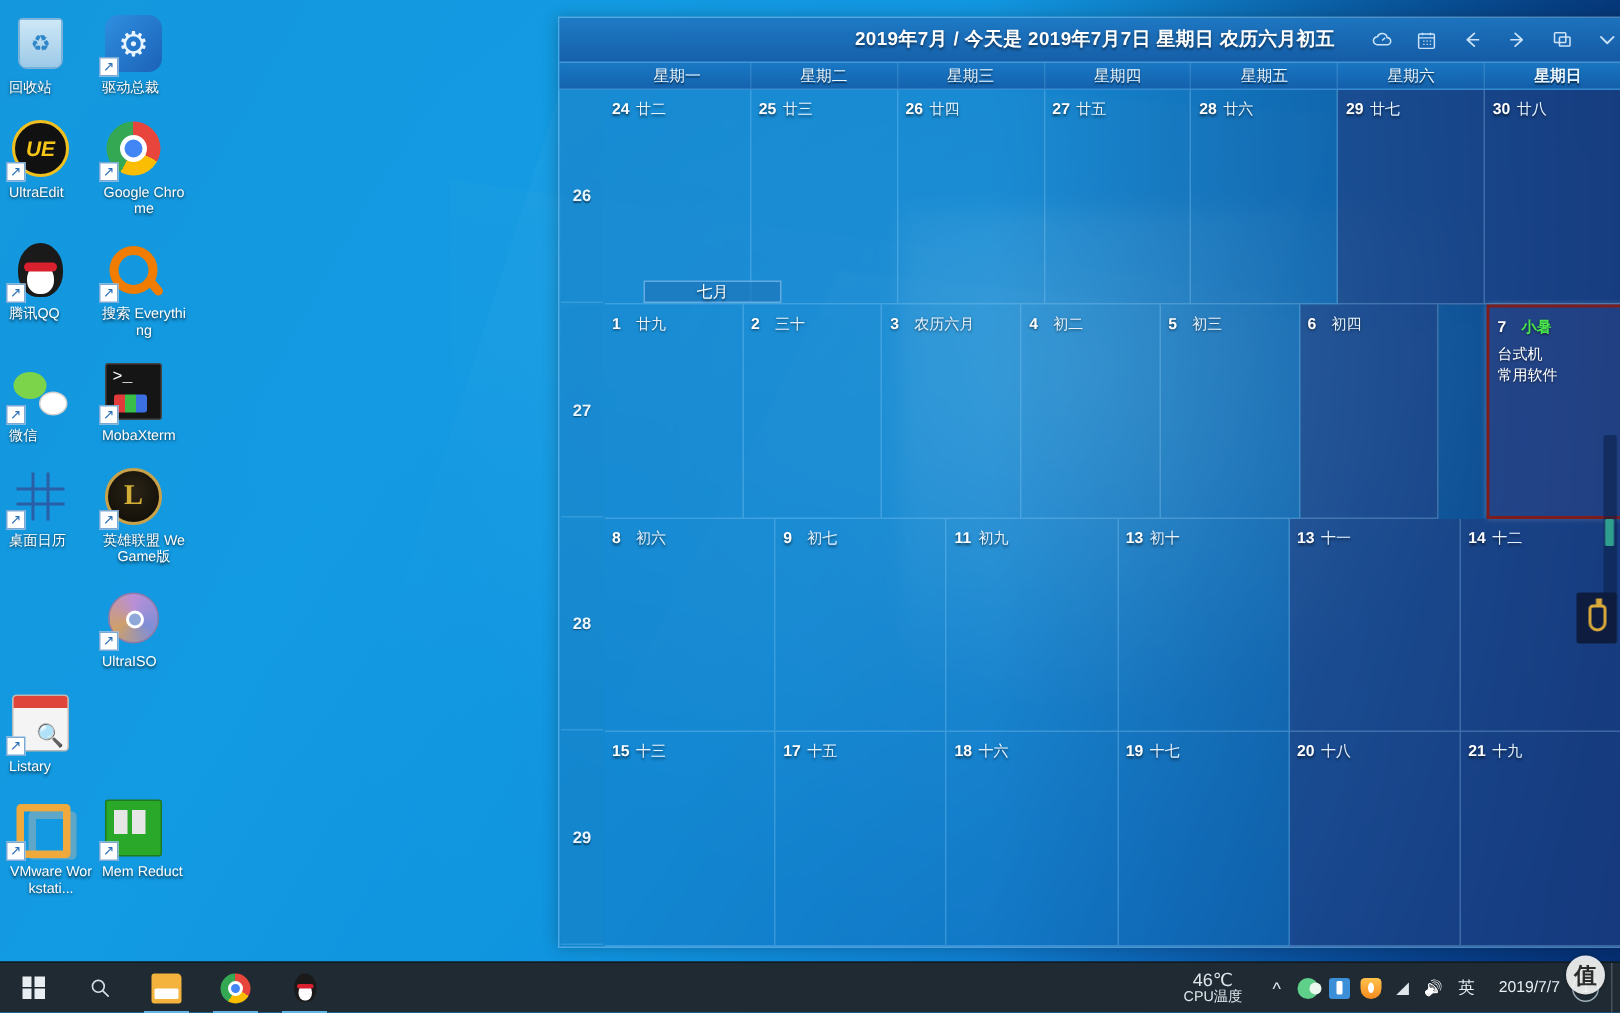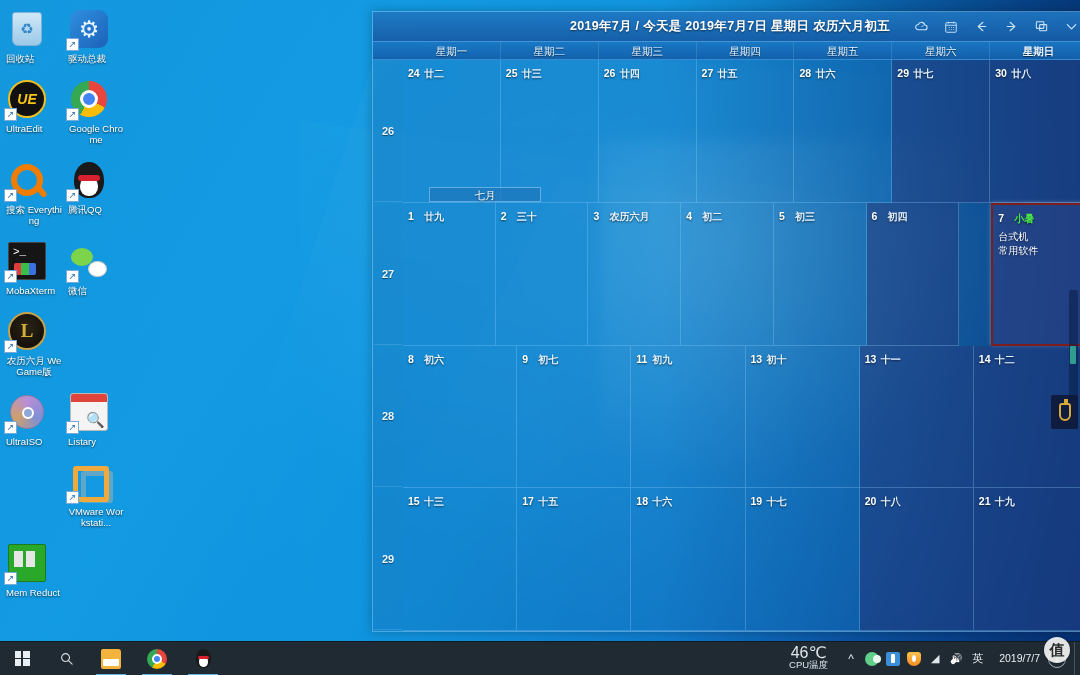--- a/index.html
+++ b/index.html
@@ -200,32 +200,31 @@
     margin-left: 32px;
   }
   .cal-cell .dnum {
     font-size: 10.5px; font-weight: bold; color: #ffffff;
     text-shadow: 0 1px 2px rgba(0,0,0,.6);
     display: inline-block; min-width: 13px;
   }
   .cal-cell .lunar {
     font-size: 10px; color: #e6f3ff; margin-left: 3px;
     text-shadow: 0 1px 2px rgba(0,0,0,.6);
-    font-weight: bold;
   }
   .cal-cell .lunar.festival { color: #49e54a; font-weight: bold; }
   .cal-cell .events { margin-top: 4px; }
   .cal-cell .event {
     font-size: 10px; color: #ffffff; line-height: 14px;
     text-shadow: 0 1px 2px rgba(0,0,0,.6);
     white-space: nowrap;
   }
   .month-chip {
     position: absolute; left: 26px; top: -16px;
-    width: 112px; height: 15px;
+    width: 92px; height: 15px;
     background: rgba(30,120,190,0.75);
     border: 1px solid rgba(170,220,255,.5);
     color: #fff; font-size: 10.5px; text-align: center; line-height: 14px;
     text-shadow: 0 1px 2px rgba(0,0,0,.6);
     z-index: 3;
   }
 
   
   #edge-scroll {
     position: absolute; right: 2px; top: 290px;
@@ -289,21 +288,21 @@
   .mini.chrome::after{content:"";position:absolute;left:5px;top:5px;width:10px;height:10px;border-radius:50%;background:#4285f4;border:2px solid #fff;box-sizing:border-box;}
   .mini.qq{width:15px;height:19px;margin:auto;border-radius:50% 50% 45% 45%;background:#1a1a1a;}
   .mini.qq::after{content:"";position:absolute;left:3px;bottom:1px;width:9px;height:11px;border-radius:50% 50% 45% 45%;background:#fff;}
   .mini.qq::before{content:"";position:absolute;left:2px;top:7px;width:11px;height:3px;background:#d8202f;border-radius:2px;z-index:2;}
 
   #tb-spacer { flex: 1 1 auto; }
   #tb-cpu {
     text-align: center; color: #dfe7ec; line-height: 12px;
     font-size: 10px; padding: 0 10px; cursor: default;
   }
-  #tb-cpu .t1 { font-size: 16px; }
+  #tb-cpu .t1 { font-size: 12px; }
   #tb-cpu .t2 { font-size: 9.5px; }
   #tb-tray {
     display: flex; align-items: center; gap: 7px; padding: 0 6px;
     color: #dfe7ec; font-size: 11px;
   }
   #tb-tray .tray-ico { width: 14px; height: 14px; position: relative; cursor: pointer; }
   .tray-ico.chev::after{content:"^";position:absolute;inset:0;display:flex;align-items:center;justify-content:center;color:#dfe7ec;font-size:12px;}
   .tray-ico.green{background:#5fd08a;border-radius:50%;}
   .tray-ico.green::after{content:"";position:absolute;right:-2px;top:3px;width:8px;height:8px;border-radius:50%;background:#eaf7ef;}
   .tray-ico.usb2{background:#3a8fd8;border-radius:2px;}
@@ -379,52 +378,59 @@
       </div>
       <div class="desk-icon">
         <div class="glyph">
           <div class="art chrome"></div>
           <span class="shortcut"></span>
         </div>
         <div class="label">Google Chrome</div>
       </div>
       <div class="desk-icon">
         <div class="glyph">
+          <div class="art qq"></div>
+          <span class="shortcut"></span>
+        </div>
+        <div class="label">腾讯QQ</div>
+      </div>
+      <div class="desk-icon">
+        <div class="glyph">
           <div class="art everything"></div>
           <span class="shortcut"></span>
         </div>
         <div class="label">搜索 Everything</div>
       </div>
       <div class="desk-icon">
         <div class="glyph">
-          <div class="art qq"></div>
-          <span class="shortcut"></span>
-        </div>
-        <div class="label">腾讯QQ</div>
+          <div class="art wechat"></div>
+          <span class="shortcut"></span>
+        </div>
+        <div class="label">微信</div>
       </div>
       <div class="desk-icon">
         <div class="glyph">
           <div class="art moba"></div>
           <span class="shortcut"></span>
         </div>
         <div class="label">MobaXterm</div>
       </div>
       <div class="desk-icon">
         <div class="glyph">
-          <div class="art wechat"></div>
-          <span class="shortcut"></span>
-        </div>
-        <div class="label">微信</div>
+          <div class="art deskcal"></div>
+          <span class="shortcut"></span>
+        </div>
+        <div class="label">桌面日历</div>
       </div>
       <div class="desk-icon">
         <div class="glyph">
           <div class="art lol"></div>
           <span class="shortcut"></span>
         </div>
-        <div class="label">农历六月 WeGame版</div>
+        <div class="label">英雄联盟 WeGame版</div>
       </div>
       <div class="desk-icon" style="visibility: hidden;">
         <div class="glyph">
           <div class="art none"></div>
         </div>
         <div class="label"></div>
       </div>
       <div class="desk-icon">
         <div class="glyph">
           <div class="art ultraiso"></div>

